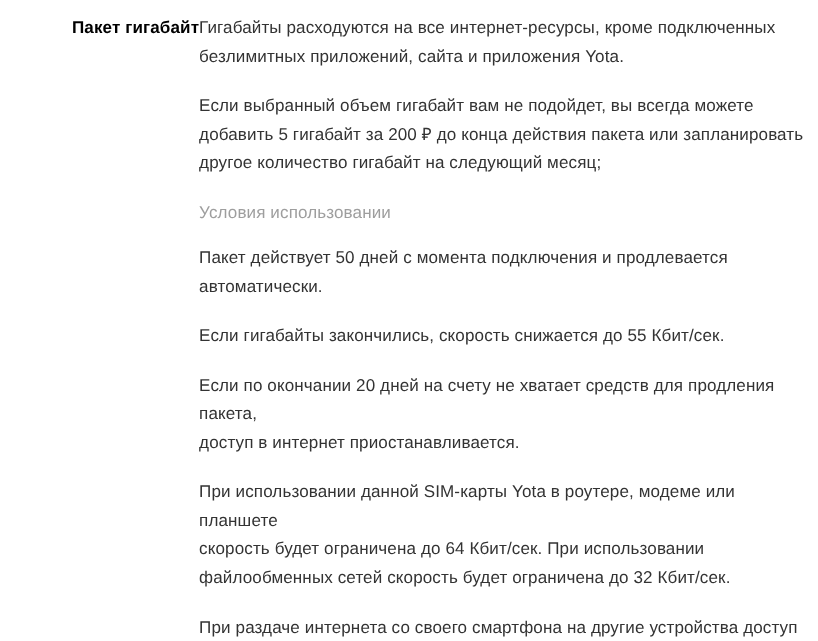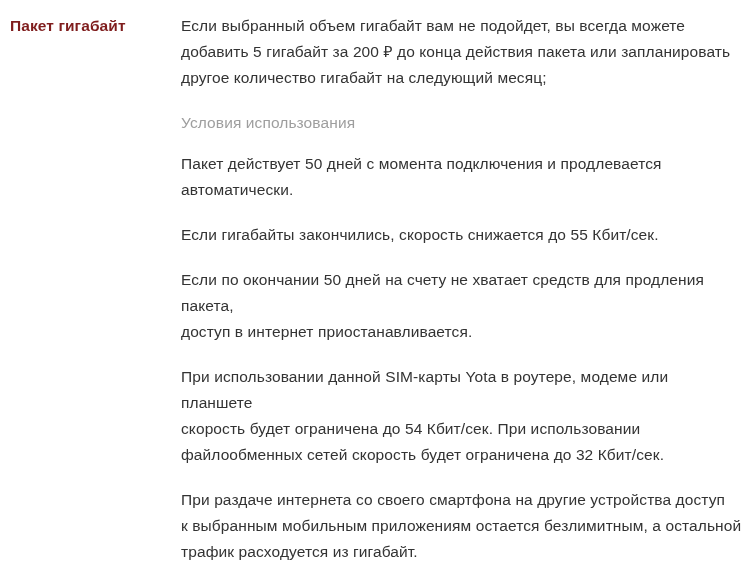--- a/index.html
+++ b/index.html
@@ -19,22 +19,23 @@
     align-items: flex-start;
     box-sizing: border-box;
     padding: 13px 0 0 10px;
   }
   .row-label {
     flex: 0 0 171px;
     width: 171px;
     font-size: 15.5px;
     line-height: 26px;
     font-weight: bold;
-    color: #7f1d1d;
+    color: #000000;
     letter-spacing: 0.1px;
+    text-align: right;
   }
   .row-content {
     flex: 1 1 auto;
     max-width: 563px;
     font-size: 15.5px;
     line-height: 26px;
     color: #333333;
   }
   .para {
     margin: 0 0 19px 0;
@@ -48,29 +49,31 @@
   .para:last-child {
     margin-bottom: 0;
   }
 </style>
 </head>
 <body>
 
 <div class="detail-row">
   <div class="row-label">Пакет гигабайт</div>
   <div class="row-content">
+    <p class="para">Гигабайты расходуются на все интернет-ресурсы, кроме подключенных
+безлимитных приложений, сайта и приложения Yota.</p>
     <p class="para">Если выбранный объем гигабайт вам не подойдет, вы всегда можете
 добавить 5 гигабайт за 200 ₽ до конца действия пакета или запланировать
 другое количество гигабайт на следующий месяц;</p>
-    <p class="para muted">Условия использования</p>
+    <p class="para muted">Условия использовании</p>
     <p class="para">Пакет действует 50 дней с момента подключения и продлевается
 автоматически.</p>
     <p class="para">Если гигабайты закончились, скорость снижается до 55 Кбит/сек.</p>
-    <p class="para">Если по окончании 50 дней на счету не хватает средств для продления пакета,
+    <p class="para">Если по окончании 20 дней на счету не хватает средств для продления пакета,
 доступ в интернет приостанавливается.</p>
     <p class="para">При использовании данной SIM-карты Yota в роутере, модеме или планшете
-скорость будет ограничена до 54 Кбит/сек. При использовании
+скорость будет ограничена до 64 Кбит/сек. При использовании
 файлообменных сетей скорость будет ограничена до 32 Кбит/сек.</p>
     <p class="para">При раздаче интернета со своего смартфона на другие устройства доступ
 к выбранным мобильным приложениям остается безлимитным, а остальной
 трафик расходуется из гигабайт.</p>
   </div>
 </div>
 
 </body></html>

